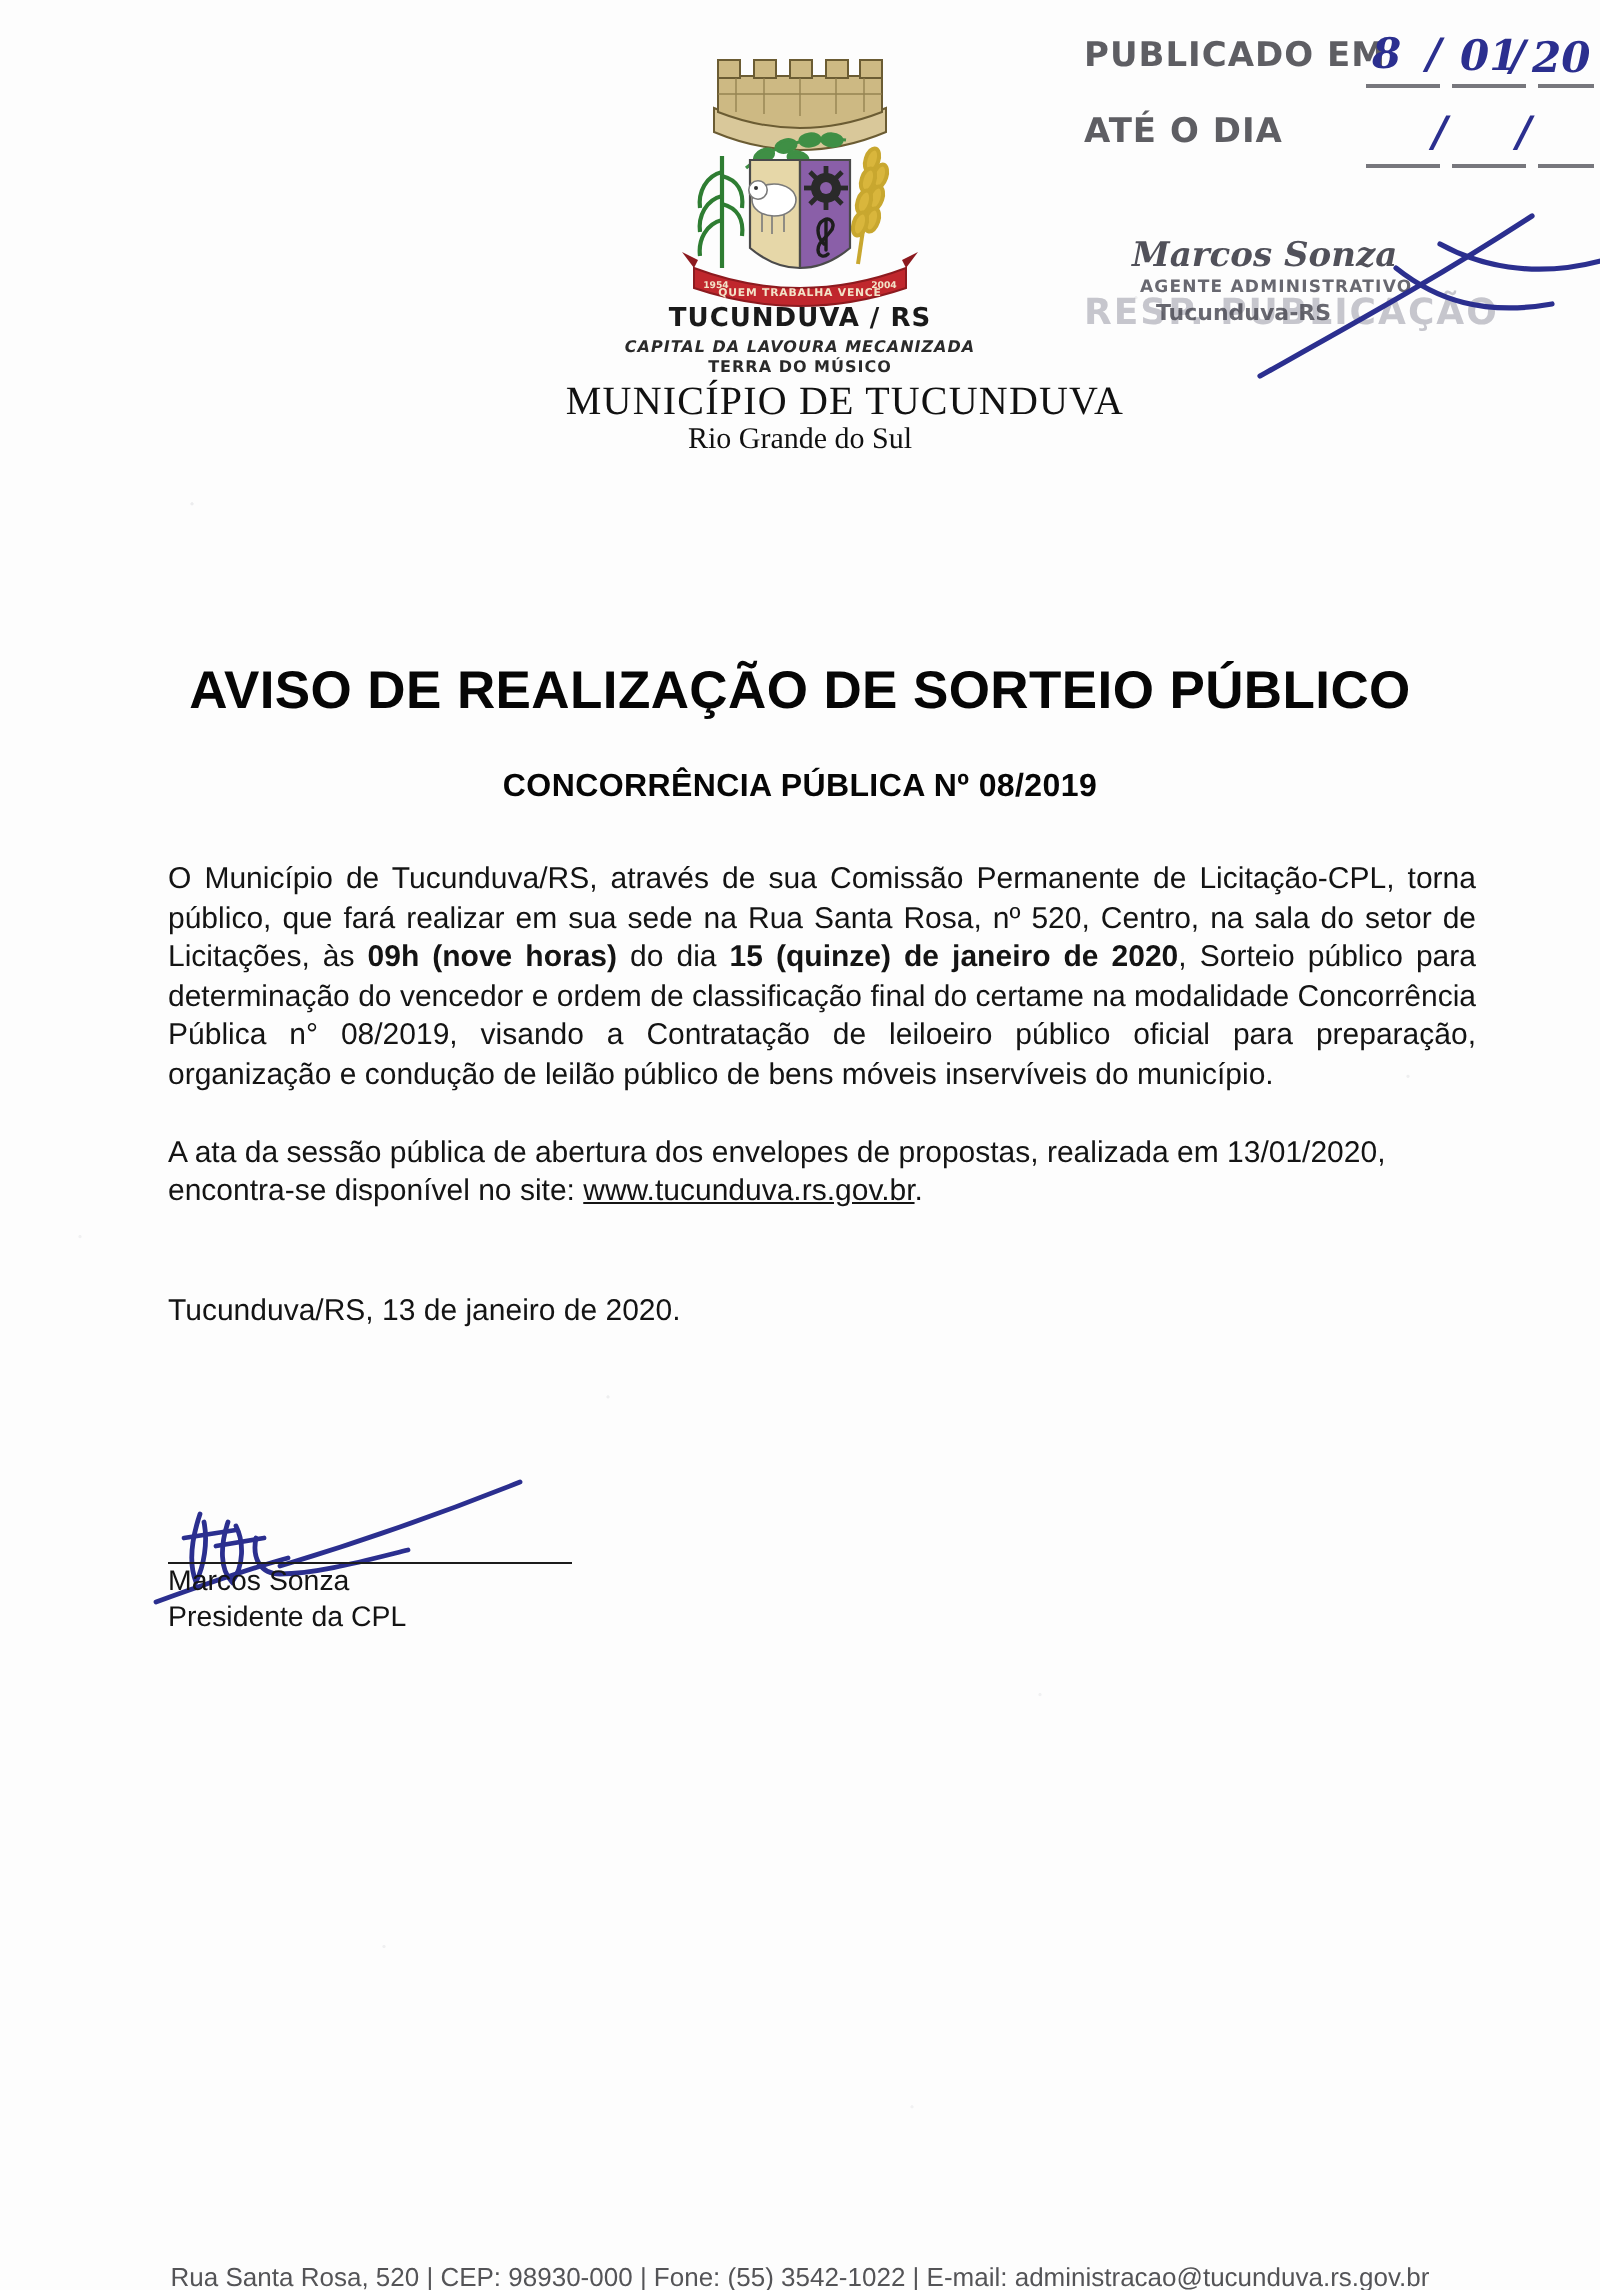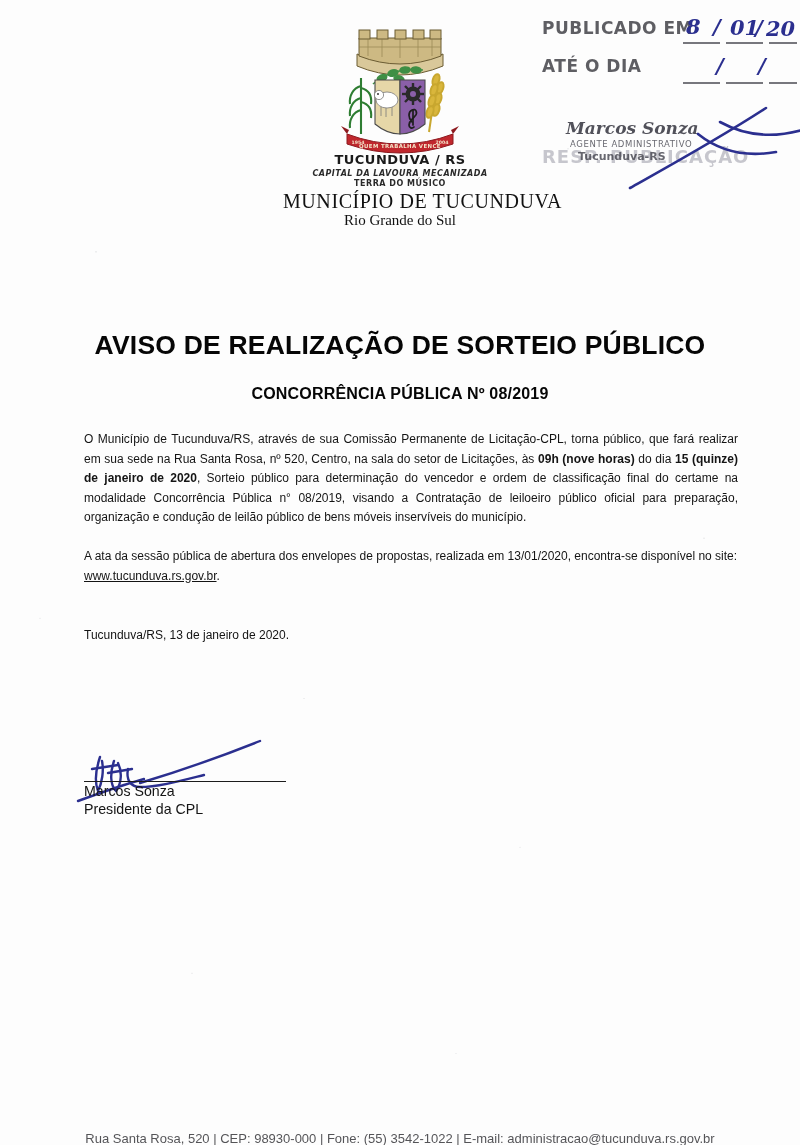--- a/index.html
+++ b/index.html
@@ -87,21 +87,21 @@
     font-weight: bold;
     font-size: 17px;
     color: #3a3a44;
     opacity: .88;
     white-space: nowrap;
   }
   .sig-role {
     position: absolute;
     left: 22px; top: 23px;
     font-family: "DejaVu Sans", sans-serif;
-    font-weight: normal;
+    font-weight: bold;
     font-size: 8.5px;
     letter-spacing: .6px;
     color: #43434d;
     opacity: .8;
     white-space: nowrap;
   }
   .sig-city {
     position: absolute;
     left: 30px; top: 34px;
     font-family: "DejaVu Sans", sans-serif;
@@ -203,21 +203,21 @@
 
   
   .body-block {
     position: absolute;
     left: 84px;
     top: 430px;
     width: 654px;
   }
   .para {
     font-family: "Liberation Sans", sans-serif;
-    font-size: 12px;
+    font-size: 15px;
     line-height: 19.6px;
     text-align: justify;
     color: #141414;
     margin: 0;
   }
   .para.p2 { margin-top: 19px; text-align: left; }
   .para.p3 { margin-top: 40px; text-align: left; }
   .para b { font-weight: bold; }
   .link {
     text-decoration: underline;

